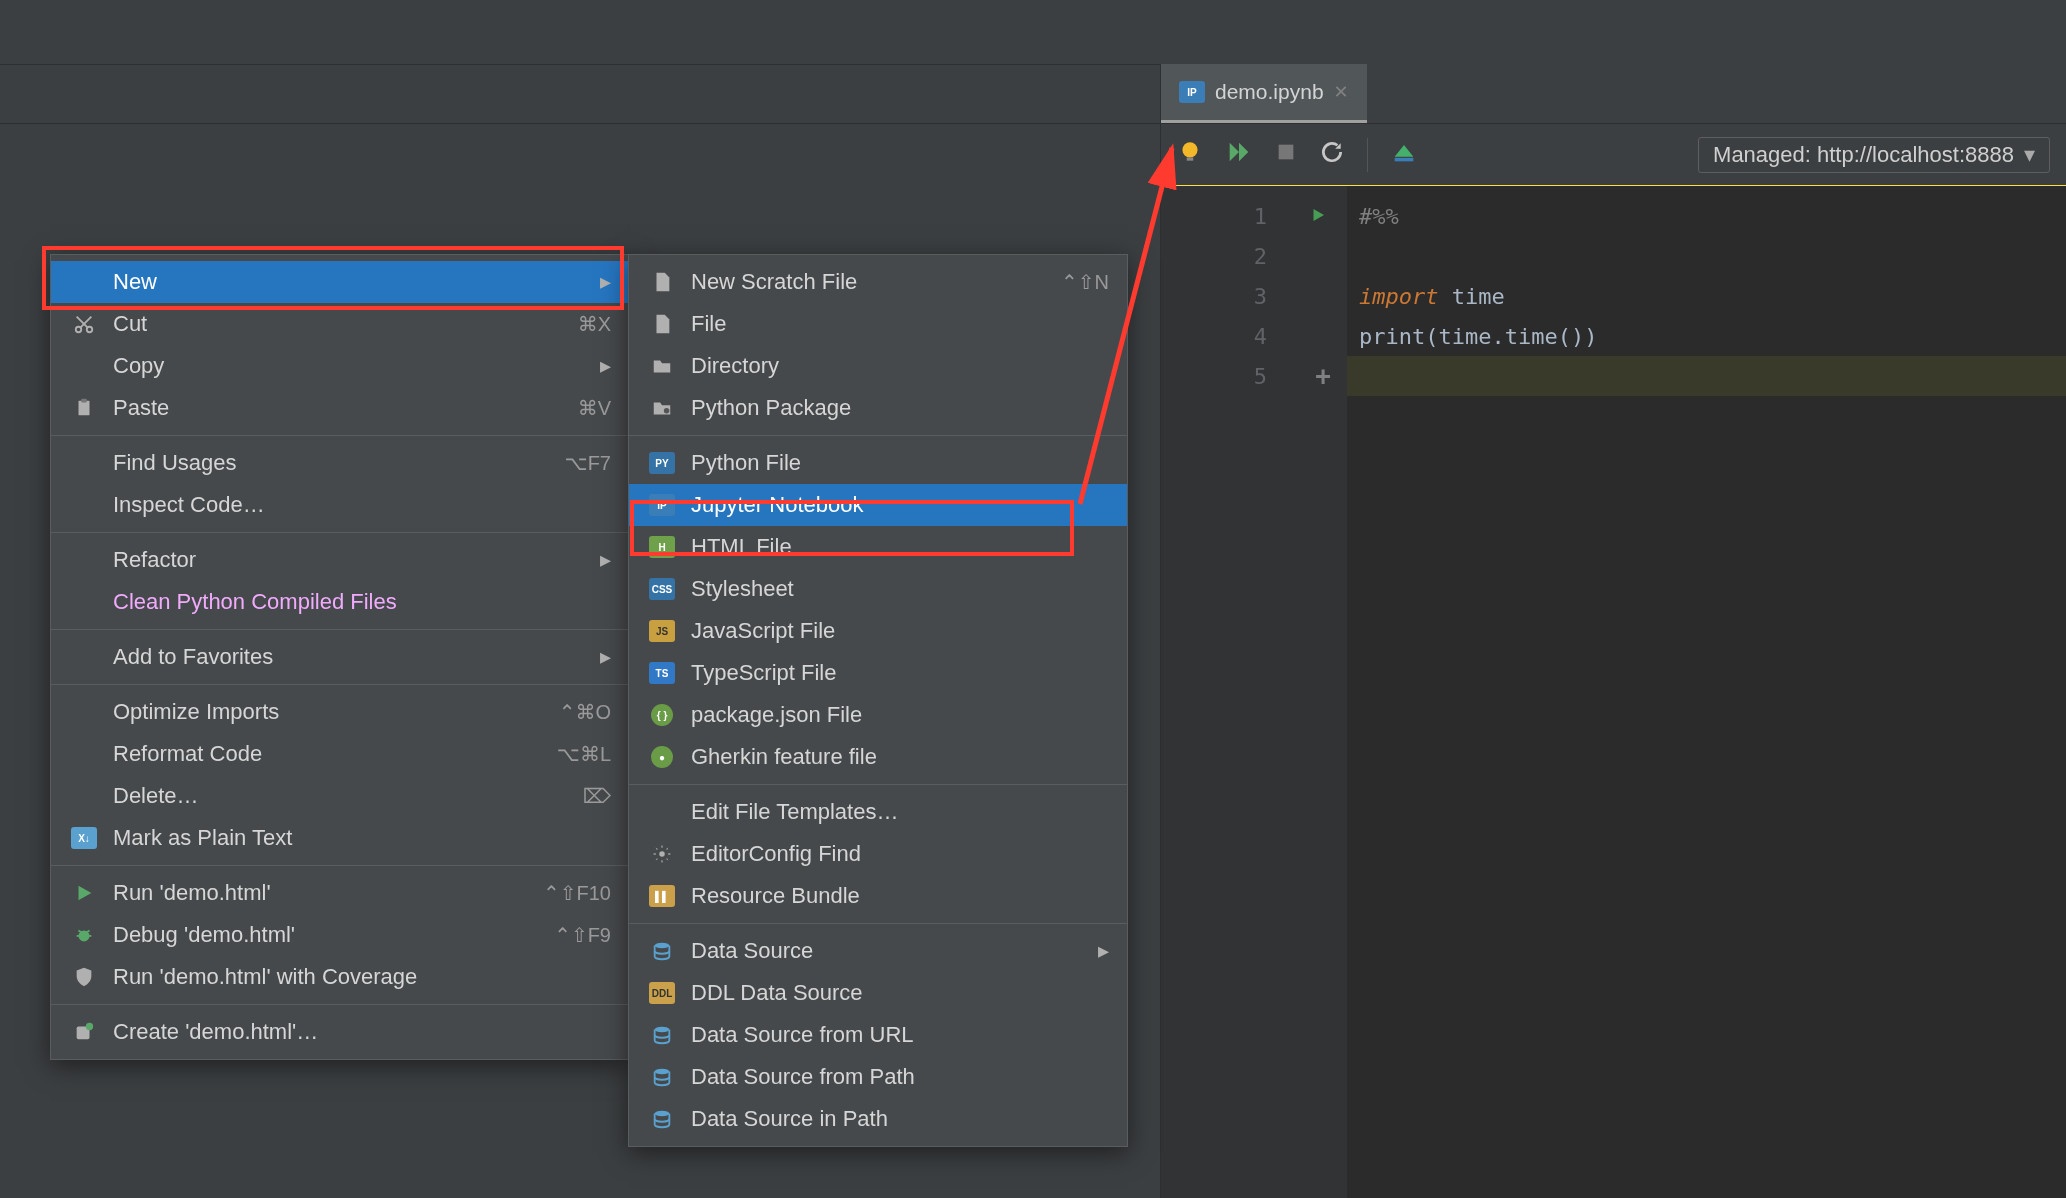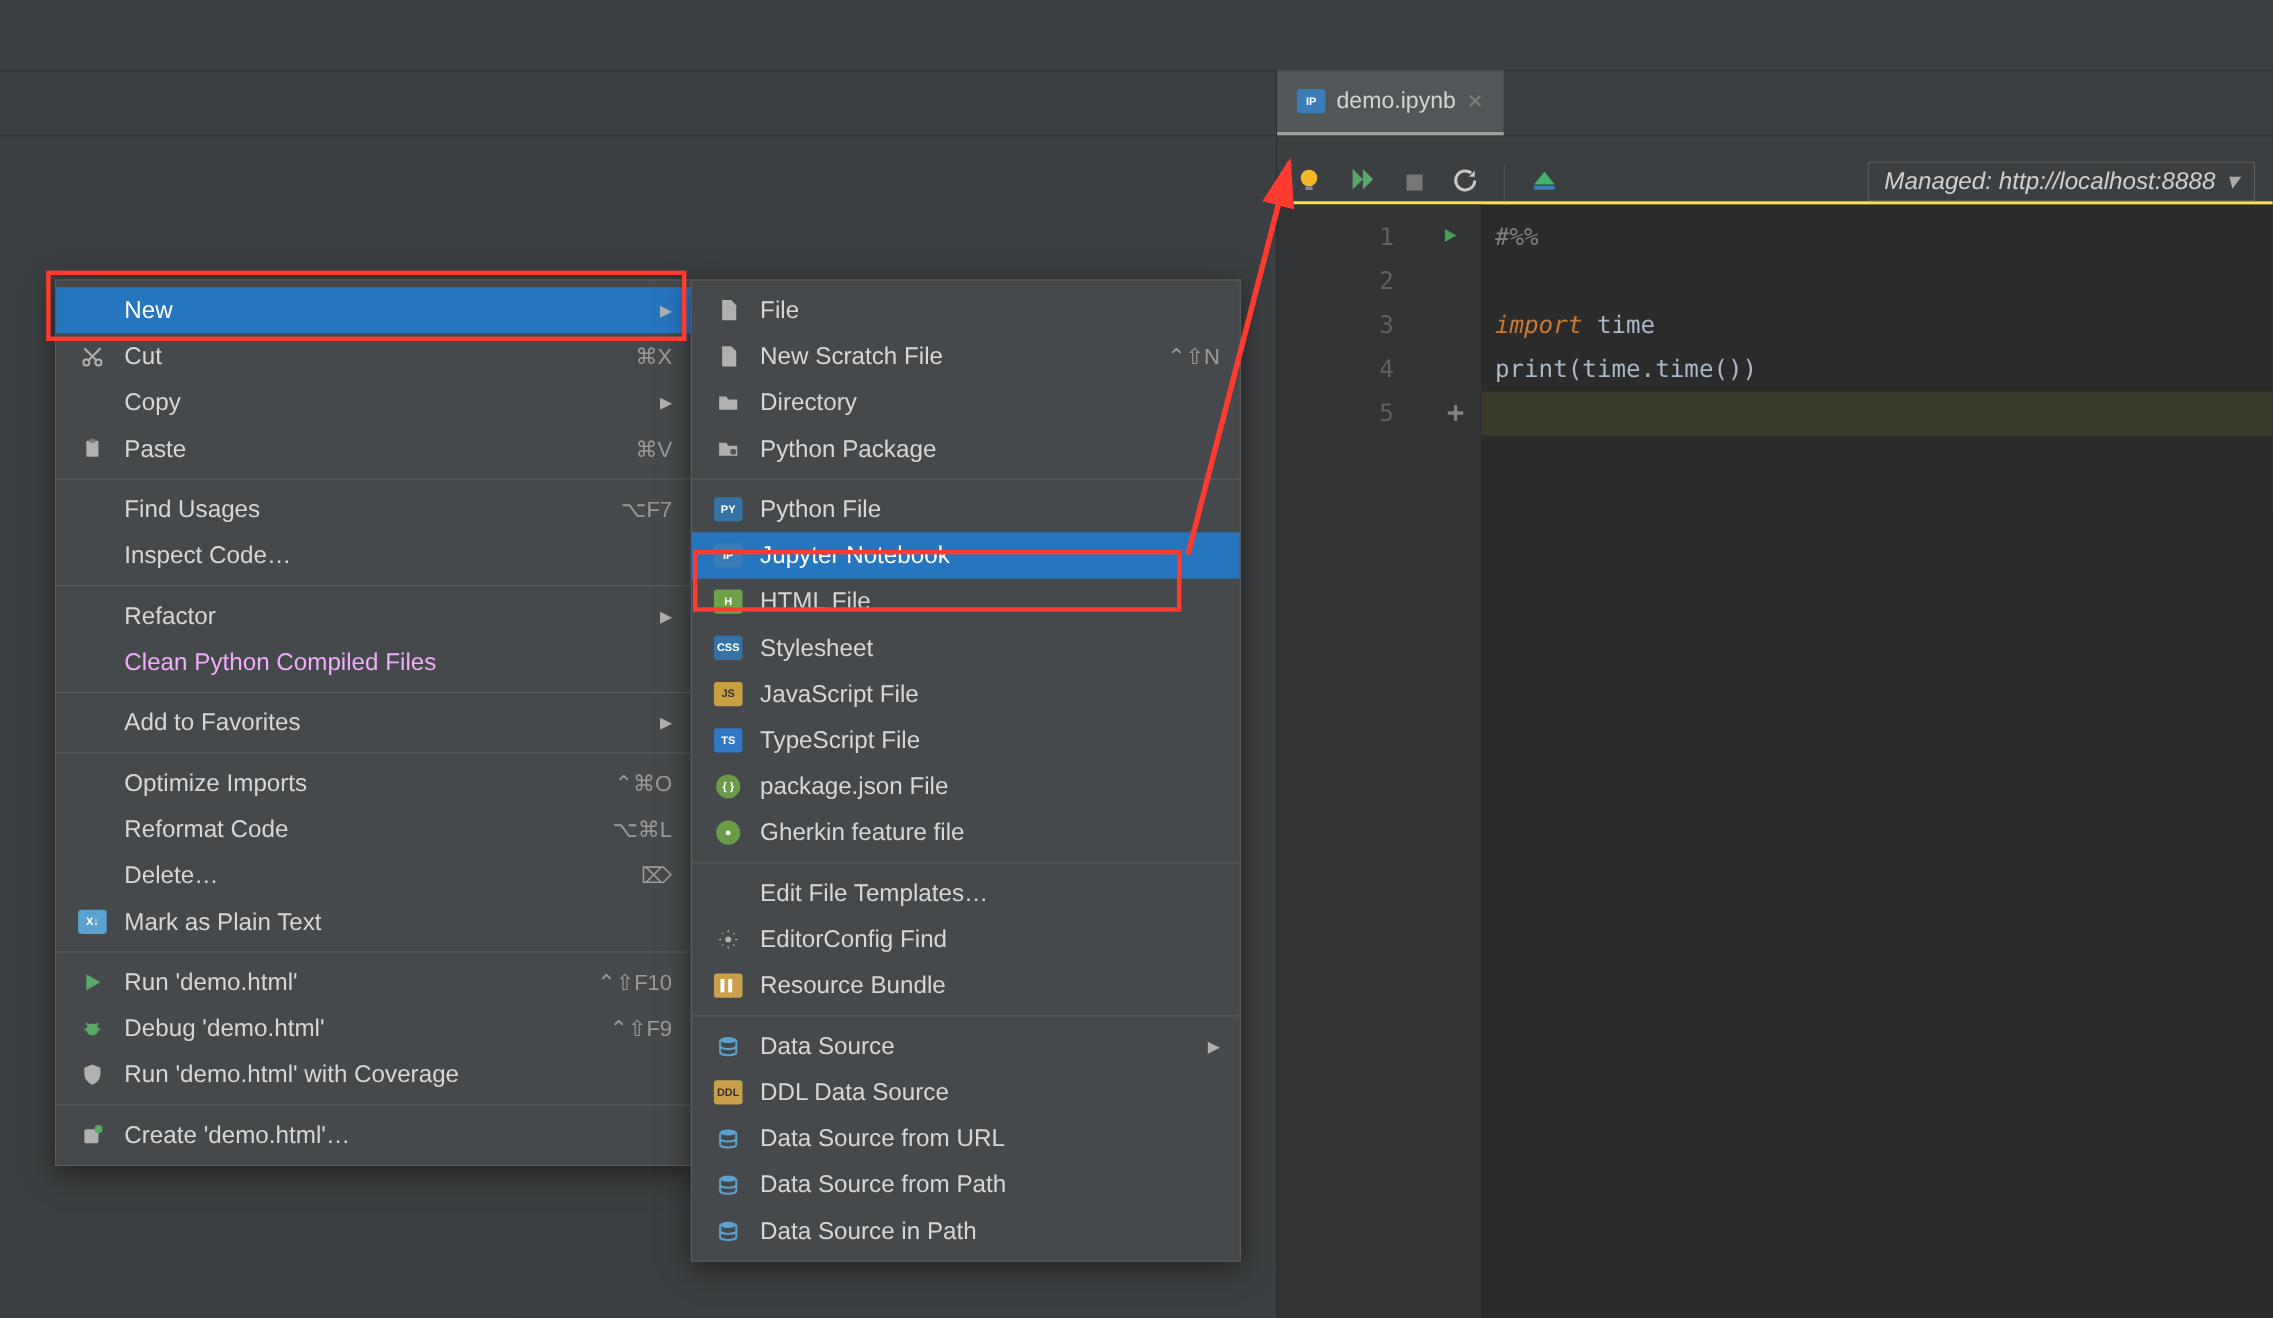--- a/index.html
+++ b/index.html
@@ -67,22 +67,22 @@
     background:#515658;
     padding:0 18px;
     display:flex; align-items:center; gap:10px;
     color:#d4d4d4;
     border-bottom:3px solid #a0a0a0;
   }
   .file-tab .close { color:#808080; font-size:18px; }
   .tool-row {
     height:62px;
     background:#3c3f41;
-    border-bottom:3px solid #fde047;
-    display:flex; align-items:flex-end; padding:0 16px; gap:22px;font-style:italic;
+    border-bottom:1px solid #fde047;
+    display:flex; align-items:center; padding:0 16px; gap:22px;
   }
   .tool-row .sep { width:1px; height:34px; background:#555; }
   .server-box {
     border:1px solid #5e5e5e;
     padding:4px 14px;
     border-radius:3px;
     color:#cfcfcf;
     font-size:22px;
     display:flex; align-items:center; gap:10px;
     margin-left:auto;
@@ -433,30 +433,30 @@
     </div>
   </div>
 
 <div class="menu" id="menu2" style="left:628px; top:254px; width:500px;">
     <div class="item">
       <span class="ic">
         <svg viewBox="0 0 24 24" fill="currentColor">
           <path d="M6 2h9l5 5v15H6z"></path>
         </svg>
       </span>
-      <span class="label">File</span>
-    </div>
-    <div class="item">
-      <span class="ic">
-        <svg viewBox="0 0 24 24" fill="currentColor">
-          <path d="M6 2h9l5 5v15H6z"></path>
-        </svg>
-      </span>
       <span class="label">New Scratch File</span>
       <span class="hint">⌃⇧N</span>
+    </div>
+    <div class="item">
+      <span class="ic">
+        <svg viewBox="0 0 24 24" fill="currentColor">
+          <path d="M6 2h9l5 5v15H6z"></path>
+        </svg>
+      </span>
+      <span class="label">File</span>
     </div>
     <div class="item">
       <span class="ic">
         <svg viewBox="0 0 24 24" fill="currentColor">
           <path d="M3 6h7l2 3h9v10H3z"></path>
         </svg>
       </span>
       <span class="label">Directory</span>
     </div>
     <div class="item">

